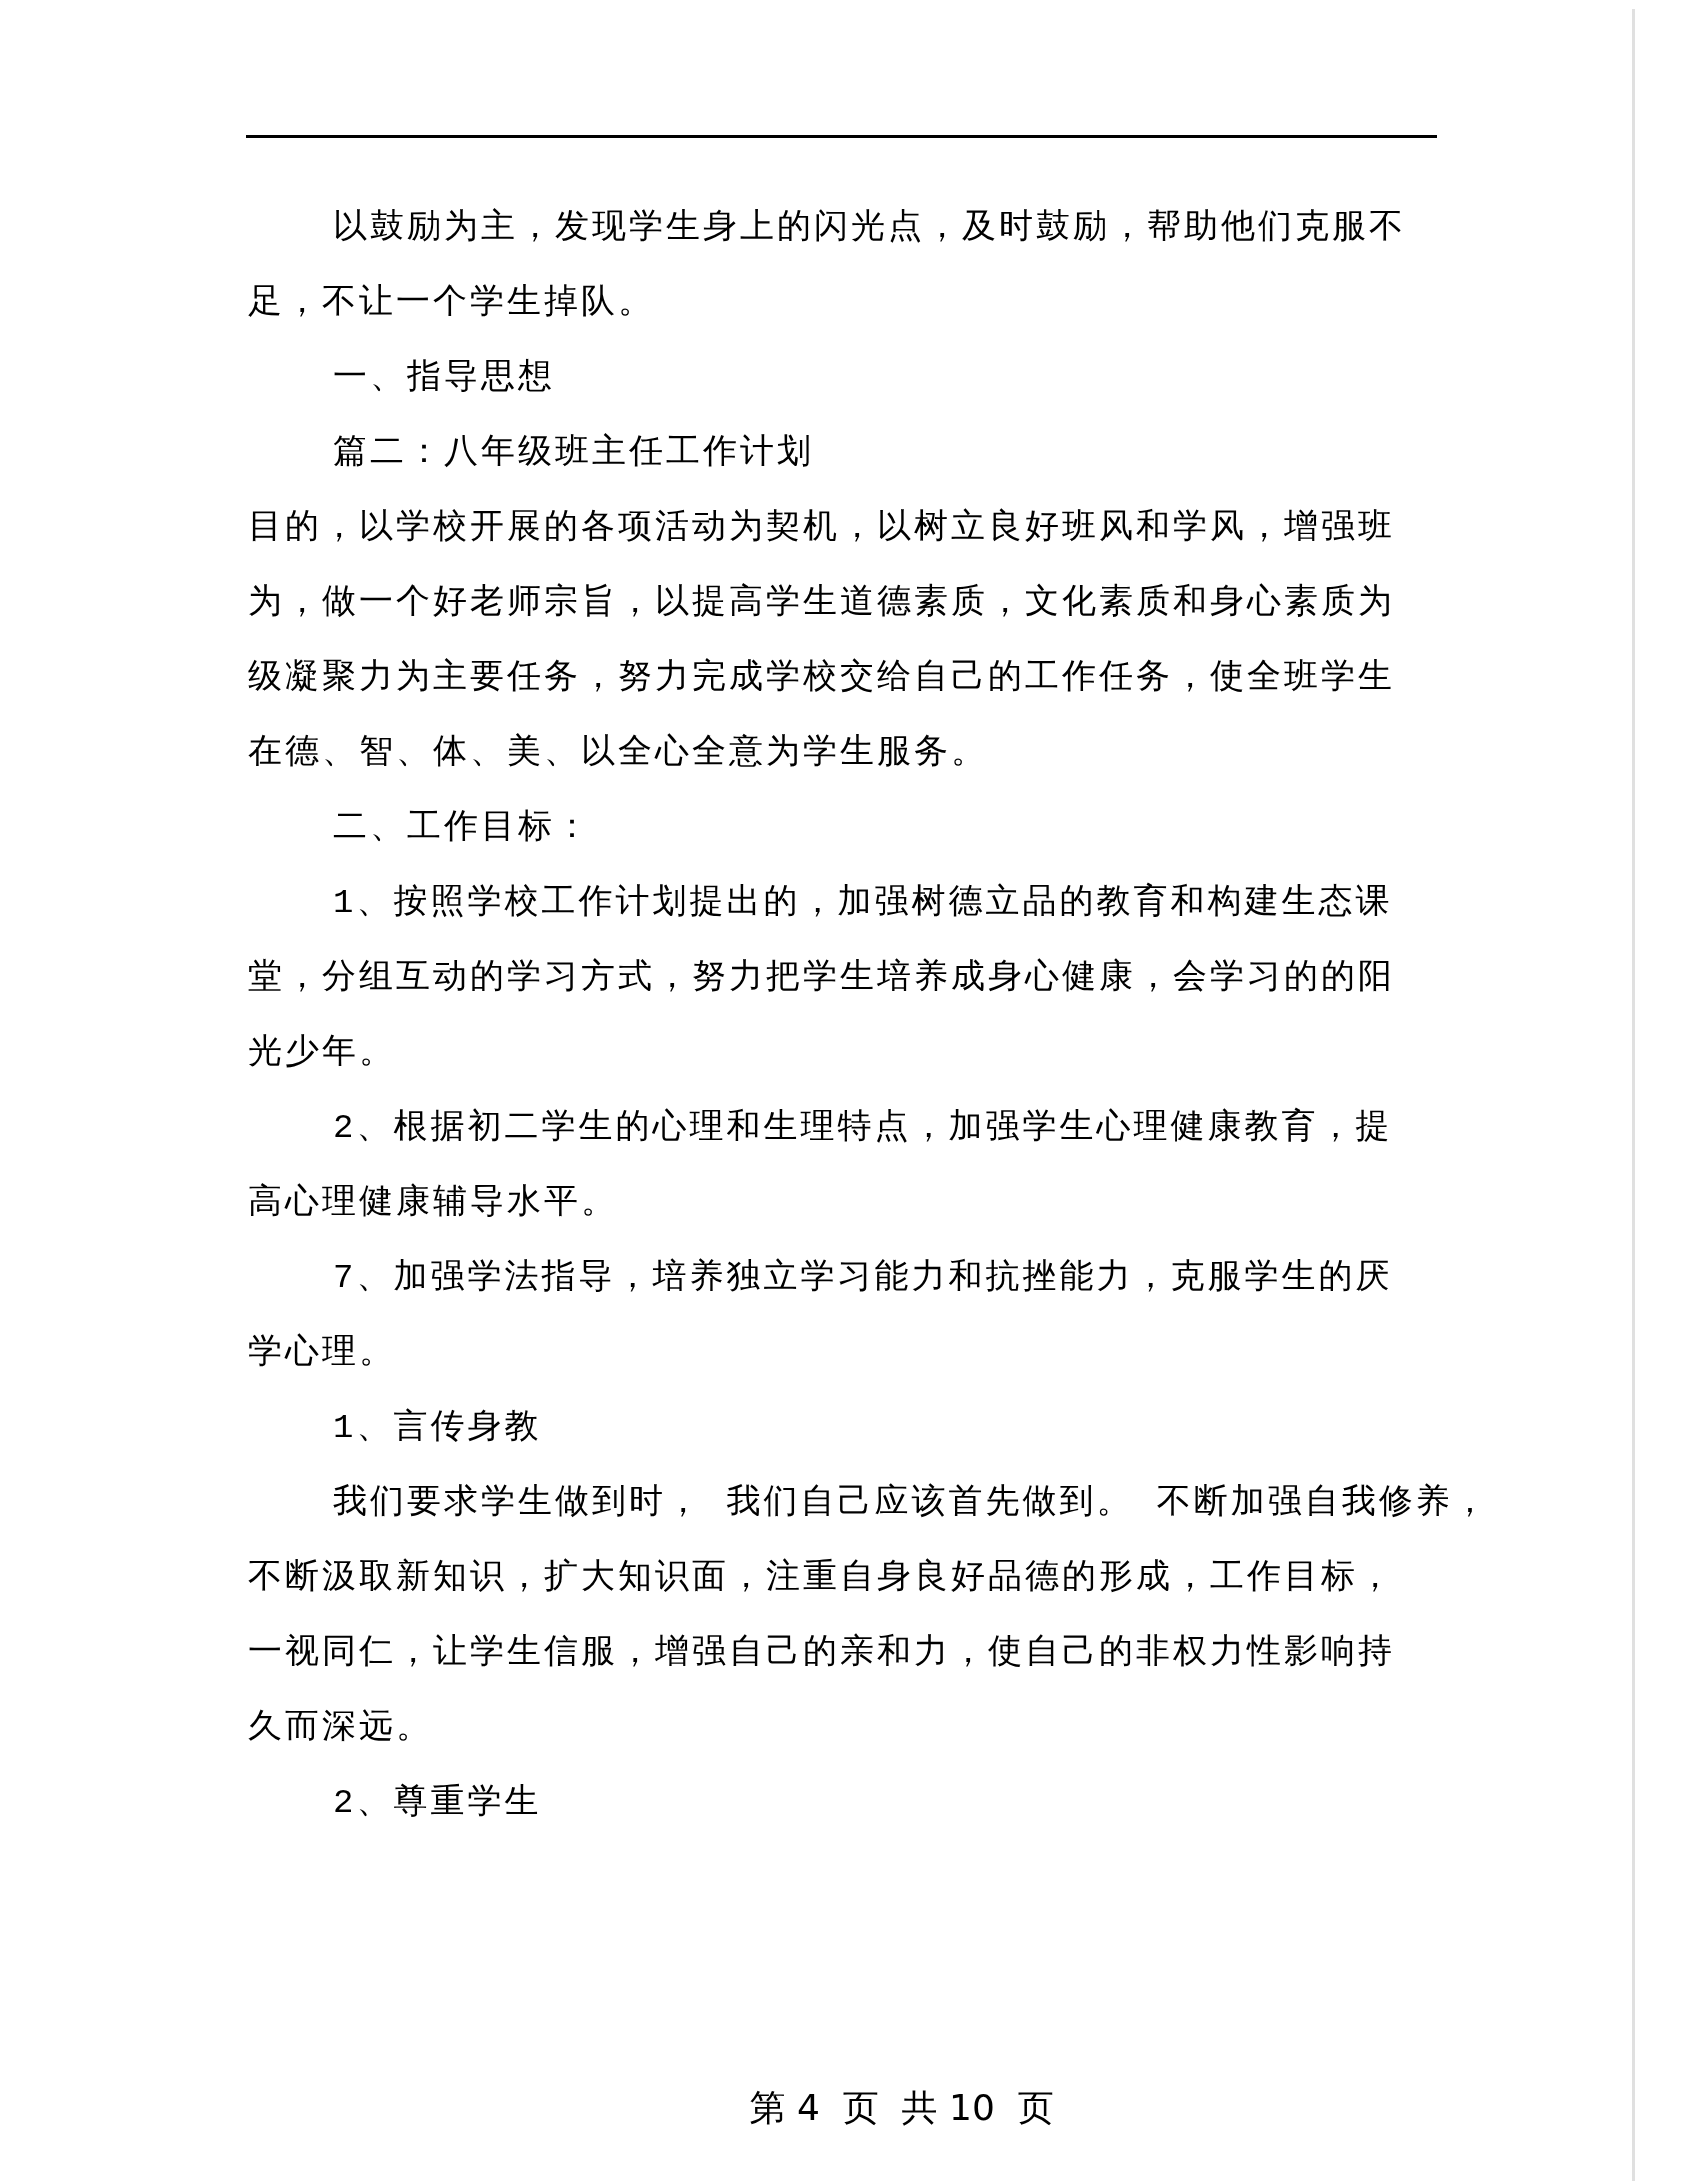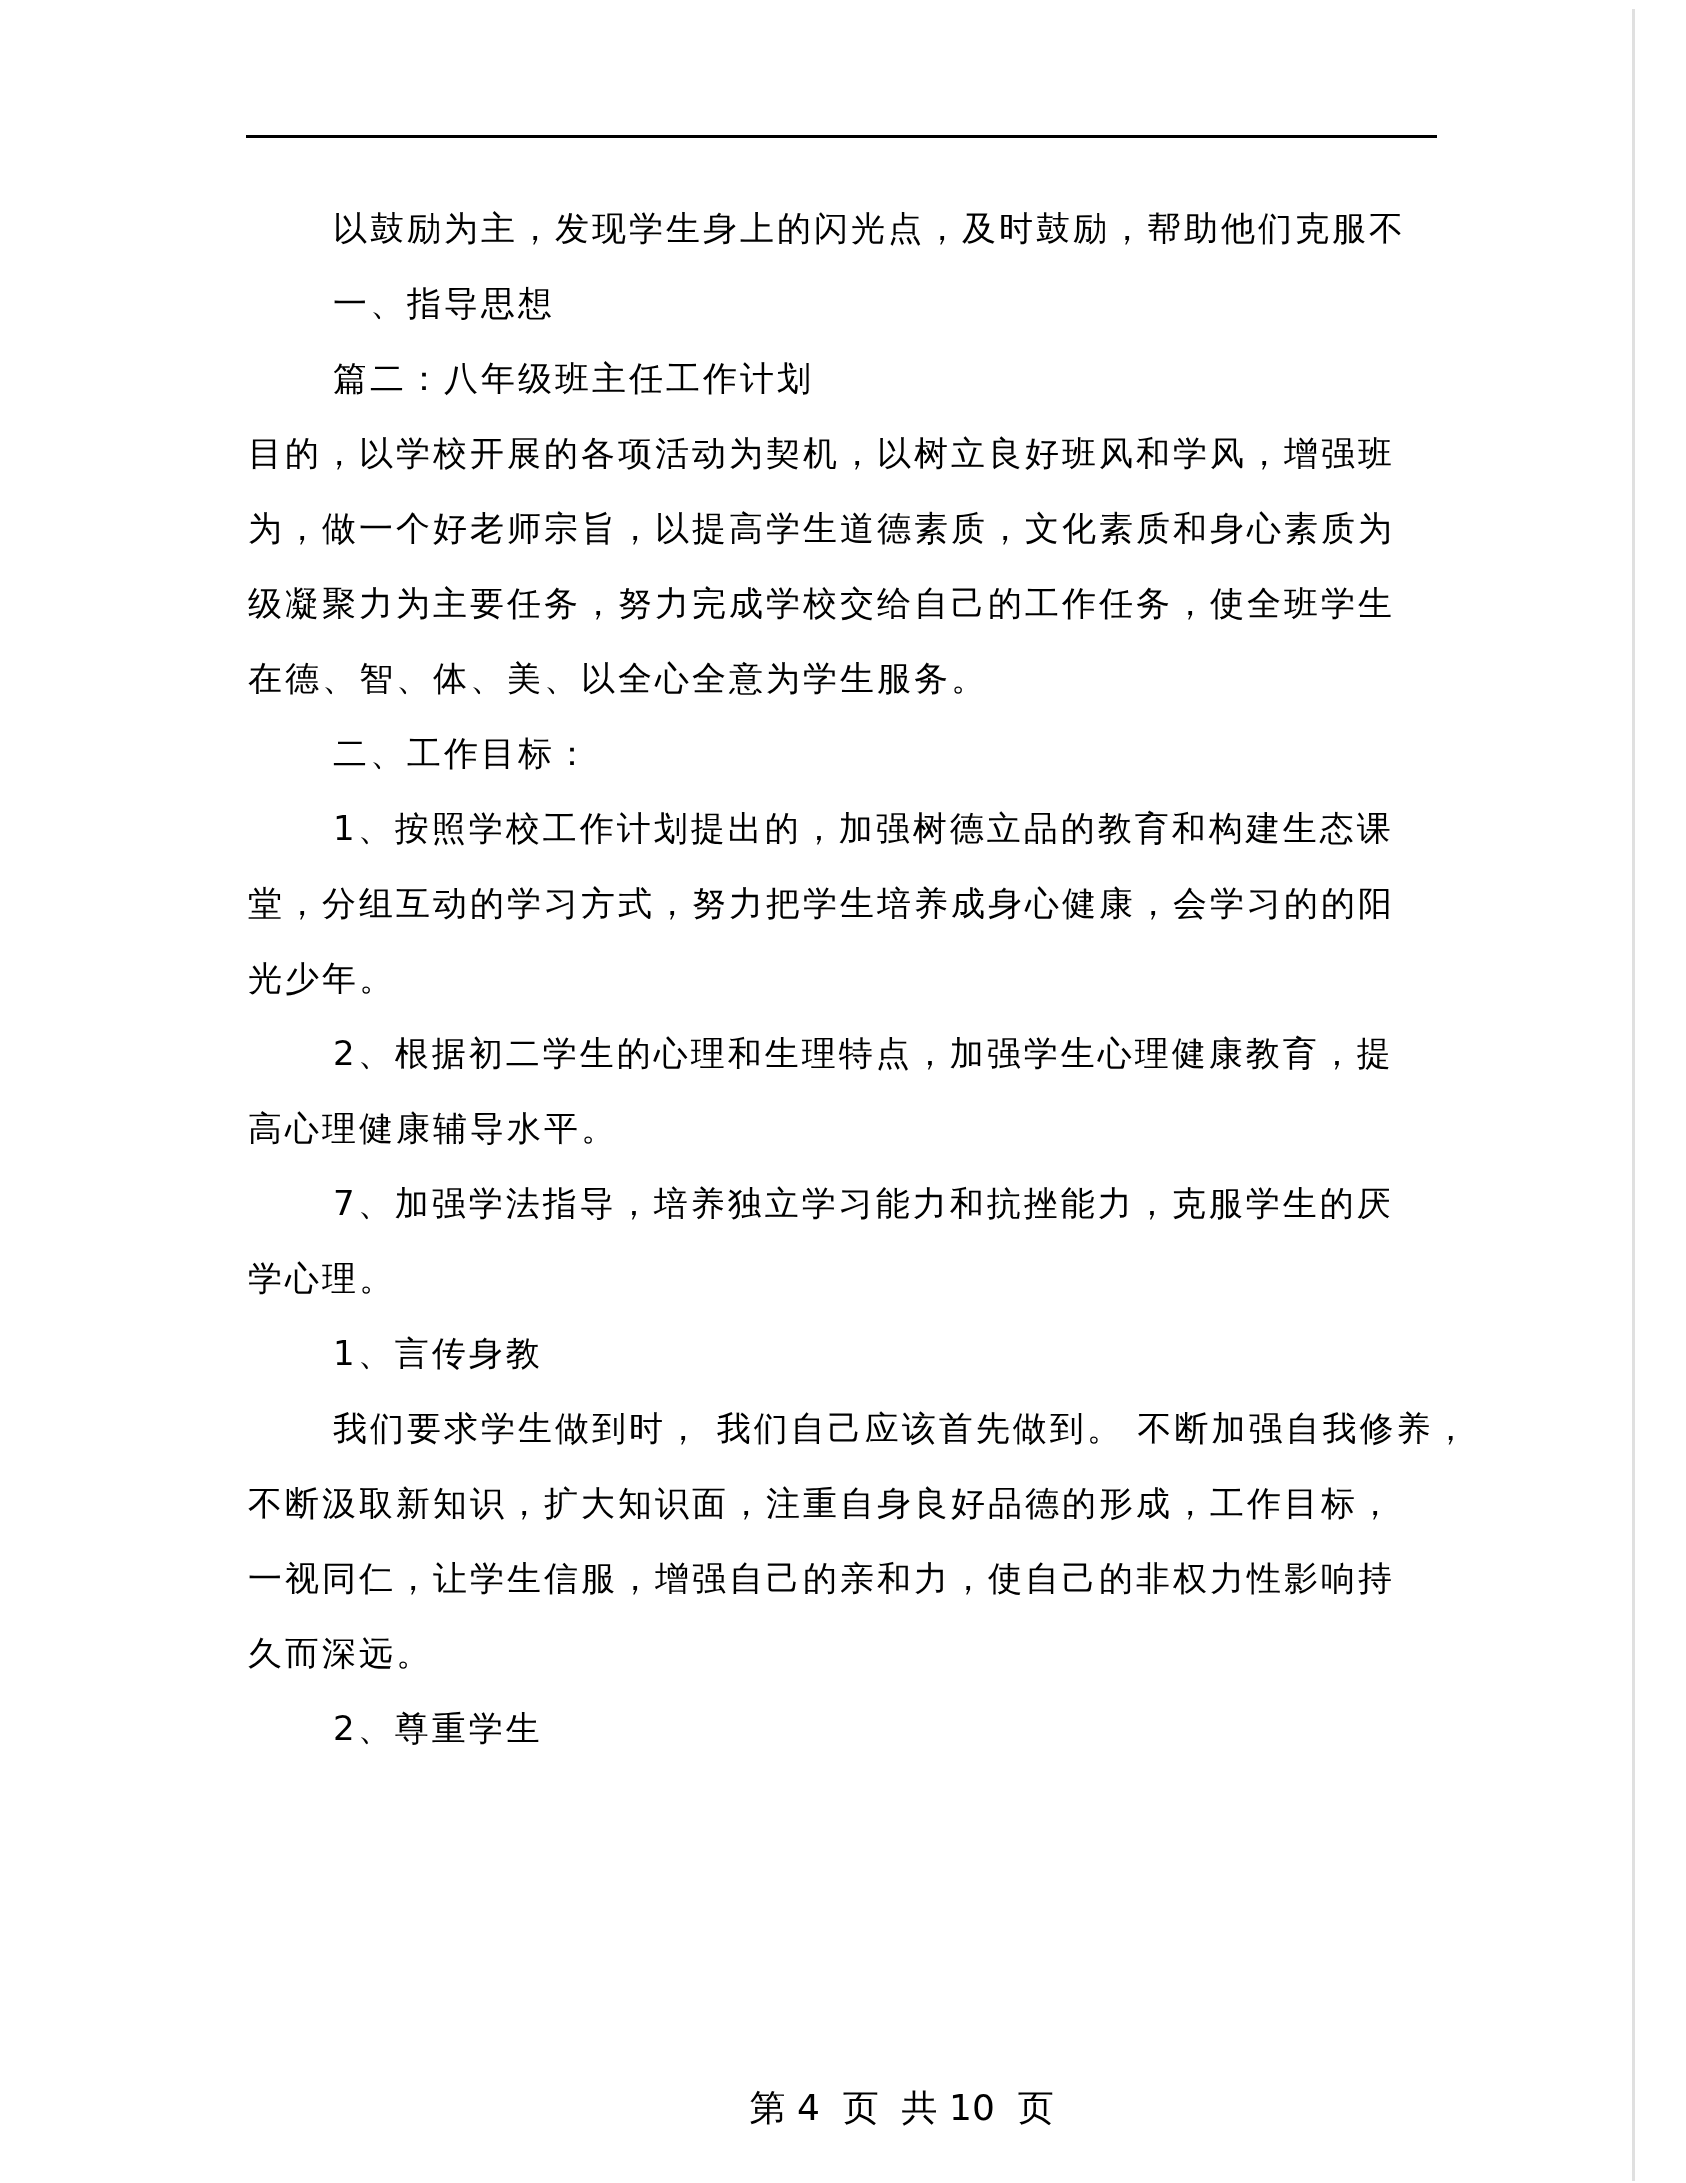--- a/index.html
+++ b/index.html
@@ -44,20 +44,21 @@
       left: 248px;
       top: 201px;
       width: 1201px;
     }
     .line {
       height: 75px;
       line-height: 54px;
       font-size: 34px;
       white-space: pre;
       letter-spacing: 3px;
+      font-family: Liberation Mono, monospace;
     }
     .line.indent {
       padding-left: 85px;
     }
     .footer {
       position: absolute;
       left: 0;
       width: 1686px;
       top: 2043px;
       text-align: center;
@@ -73,20 +74,21 @@
     }
   </style>
 </head>
 <body>
 
 <div class="page">
   <div class="header-rule"></div>
 
   <div class="body-text">
     <div class="line indent">以鼓励为主，发现学生身上的闪光点，及时鼓励，帮助他们克服不</div>
+    <div class="line">足，不让一个学生掉队。</div>
     <div class="line indent">一、指导思想</div>
     <div class="line indent">篇二：八年级班主任工作计划</div>
     <div class="line">目的，以学校开展的各项活动为契机，以树立良好班风和学风，增强班</div>
     <div class="line">为，做一个好老师宗旨，以提高学生道德素质，文化素质和身心素质为</div>
     <div class="line">级凝聚力为主要任务，努力完成学校交给自己的工作任务，使全班学生</div>
     <div class="line">在德、智、体、美、以全心全意为学生服务。</div>
     <div class="line indent">二、工作目标：</div>
     <div class="line indent">1、按照学校工作计划提出的，加强树德立品的教育和构建生态课</div>
     <div class="line">堂，分组互动的学习方式，努力把学生培养成身心健康，会学习的的阳</div>
     <div class="line">光少年。</div>

